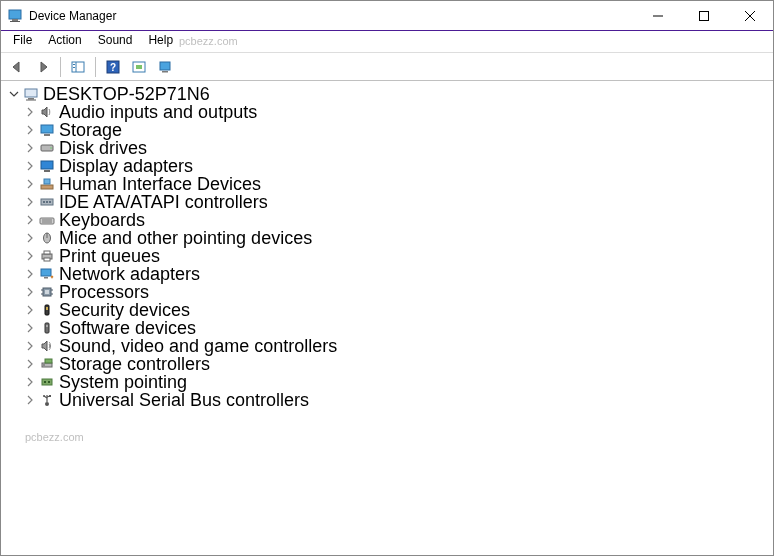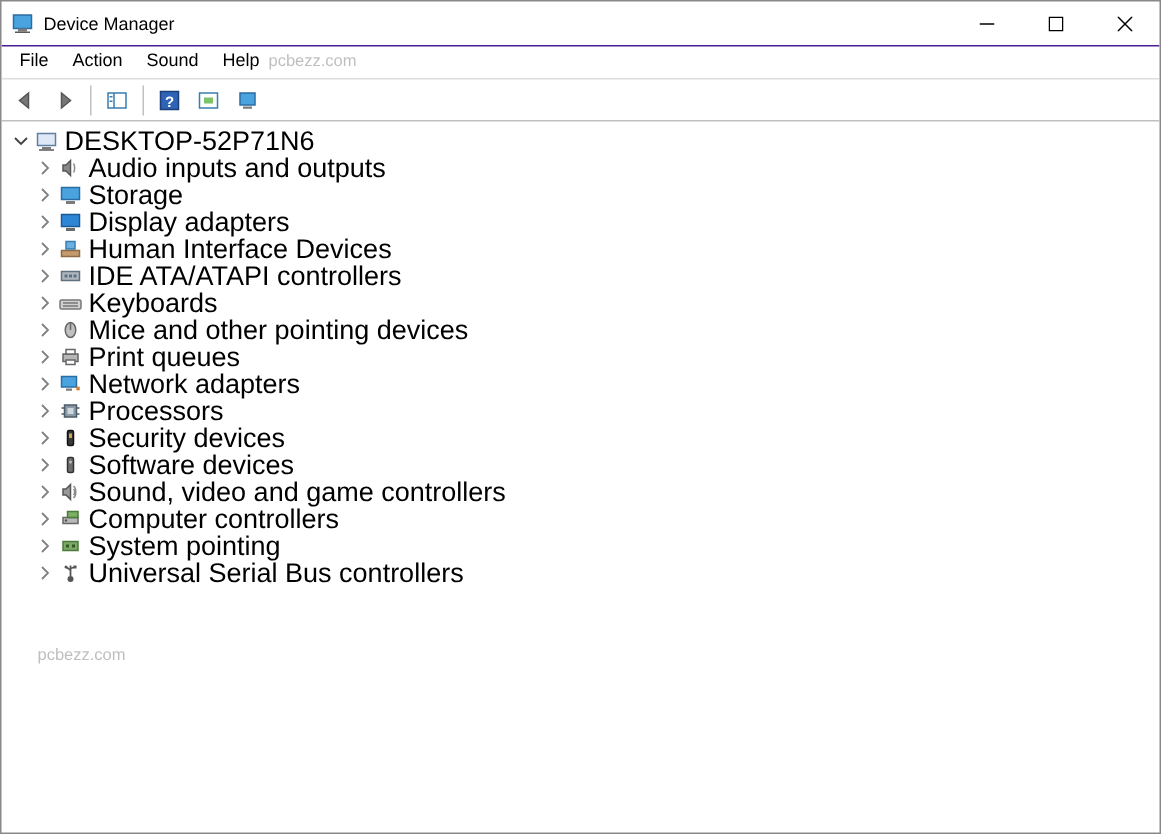--- a/index.html
+++ b/index.html
@@ -232,20 +232,34 @@
         <span class="node-label">Storage</span>
       </div>
       <div class="tree-row indent-16">
         <span class="expander">
           <svg width="10" height="10" viewBox="0 0 10 10">
             <path d="M3 1 L7 5 L3 9" fill="none" stroke="#808080" stroke-width="1.2"></path>
           </svg>
         </span>
         <span class="node-icon">
           <svg width="16" height="16" viewBox="0 0 16 16">
+            <rect x="2" y="5" width="12" height="6" rx="1" fill="#b8b8b8" stroke="#666"></rect>
+            <circle cx="12" cy="8" r="0.8" fill="#6fd36f"></circle>
+          </svg>
+        </span>
+        <span class="node-label">Disk drives</span>
+      </div>
+      <div class="tree-row indent-16">
+        <span class="expander">
+          <svg width="10" height="10" viewBox="0 0 10 10">
+            <path d="M3 1 L7 5 L3 9" fill="none" stroke="#808080" stroke-width="1.2"></path>
+          </svg>
+        </span>
+        <span class="node-icon">
+          <svg width="16" height="16" viewBox="0 0 16 16">
             <rect x="2" y="3" width="12" height="8" fill="#2f86d6" stroke="#1c5a94"></rect>
             <rect x="5" y="12" width="6" height="2" fill="#6b6b6b"></rect>
           </svg>
         </span>
         <span class="node-label">Display adapters</span>
       </div>
       <div class="tree-row indent-16">
         <span class="expander">
           <svg width="10" height="10" viewBox="0 0 10 10">
             <path d="M3 1 L7 5 L3 9" fill="none" stroke="#808080" stroke-width="1.2"></path>
@@ -401,21 +415,21 @@
             <path d="M3 1 L7 5 L3 9" fill="none" stroke="#808080" stroke-width="1.2"></path>
           </svg>
         </span>
         <span class="node-icon">
           <svg width="16" height="16" viewBox="0 0 16 16">
             <rect x="3" y="7" width="10" height="4" fill="#b8b8b8" stroke="#666"></rect>
             <rect x="6" y="3" width="7" height="4" fill="#7bb065" stroke="#4d7a3e"></rect>
             <circle cx="5" cy="9" r="0.8" fill="#555"></circle>
           </svg>
         </span>
-        <span class="node-label">Computer controllers</span>
+        <span class="node-label">Storage controllers</span>
       </div>
       <div class="tree-row indent-16">
         <span class="expander">
           <svg width="10" height="10" viewBox="0 0 10 10">
             <path d="M3 1 L7 5 L3 9" fill="none" stroke="#808080" stroke-width="1.2"></path>
           </svg>
         </span>
         <span class="node-icon">
           <svg width="16" height="16" viewBox="0 0 16 16">
             <rect x="3" y="5" width="10" height="6" fill="#7da866" stroke="#4d7a3e"></rect>

